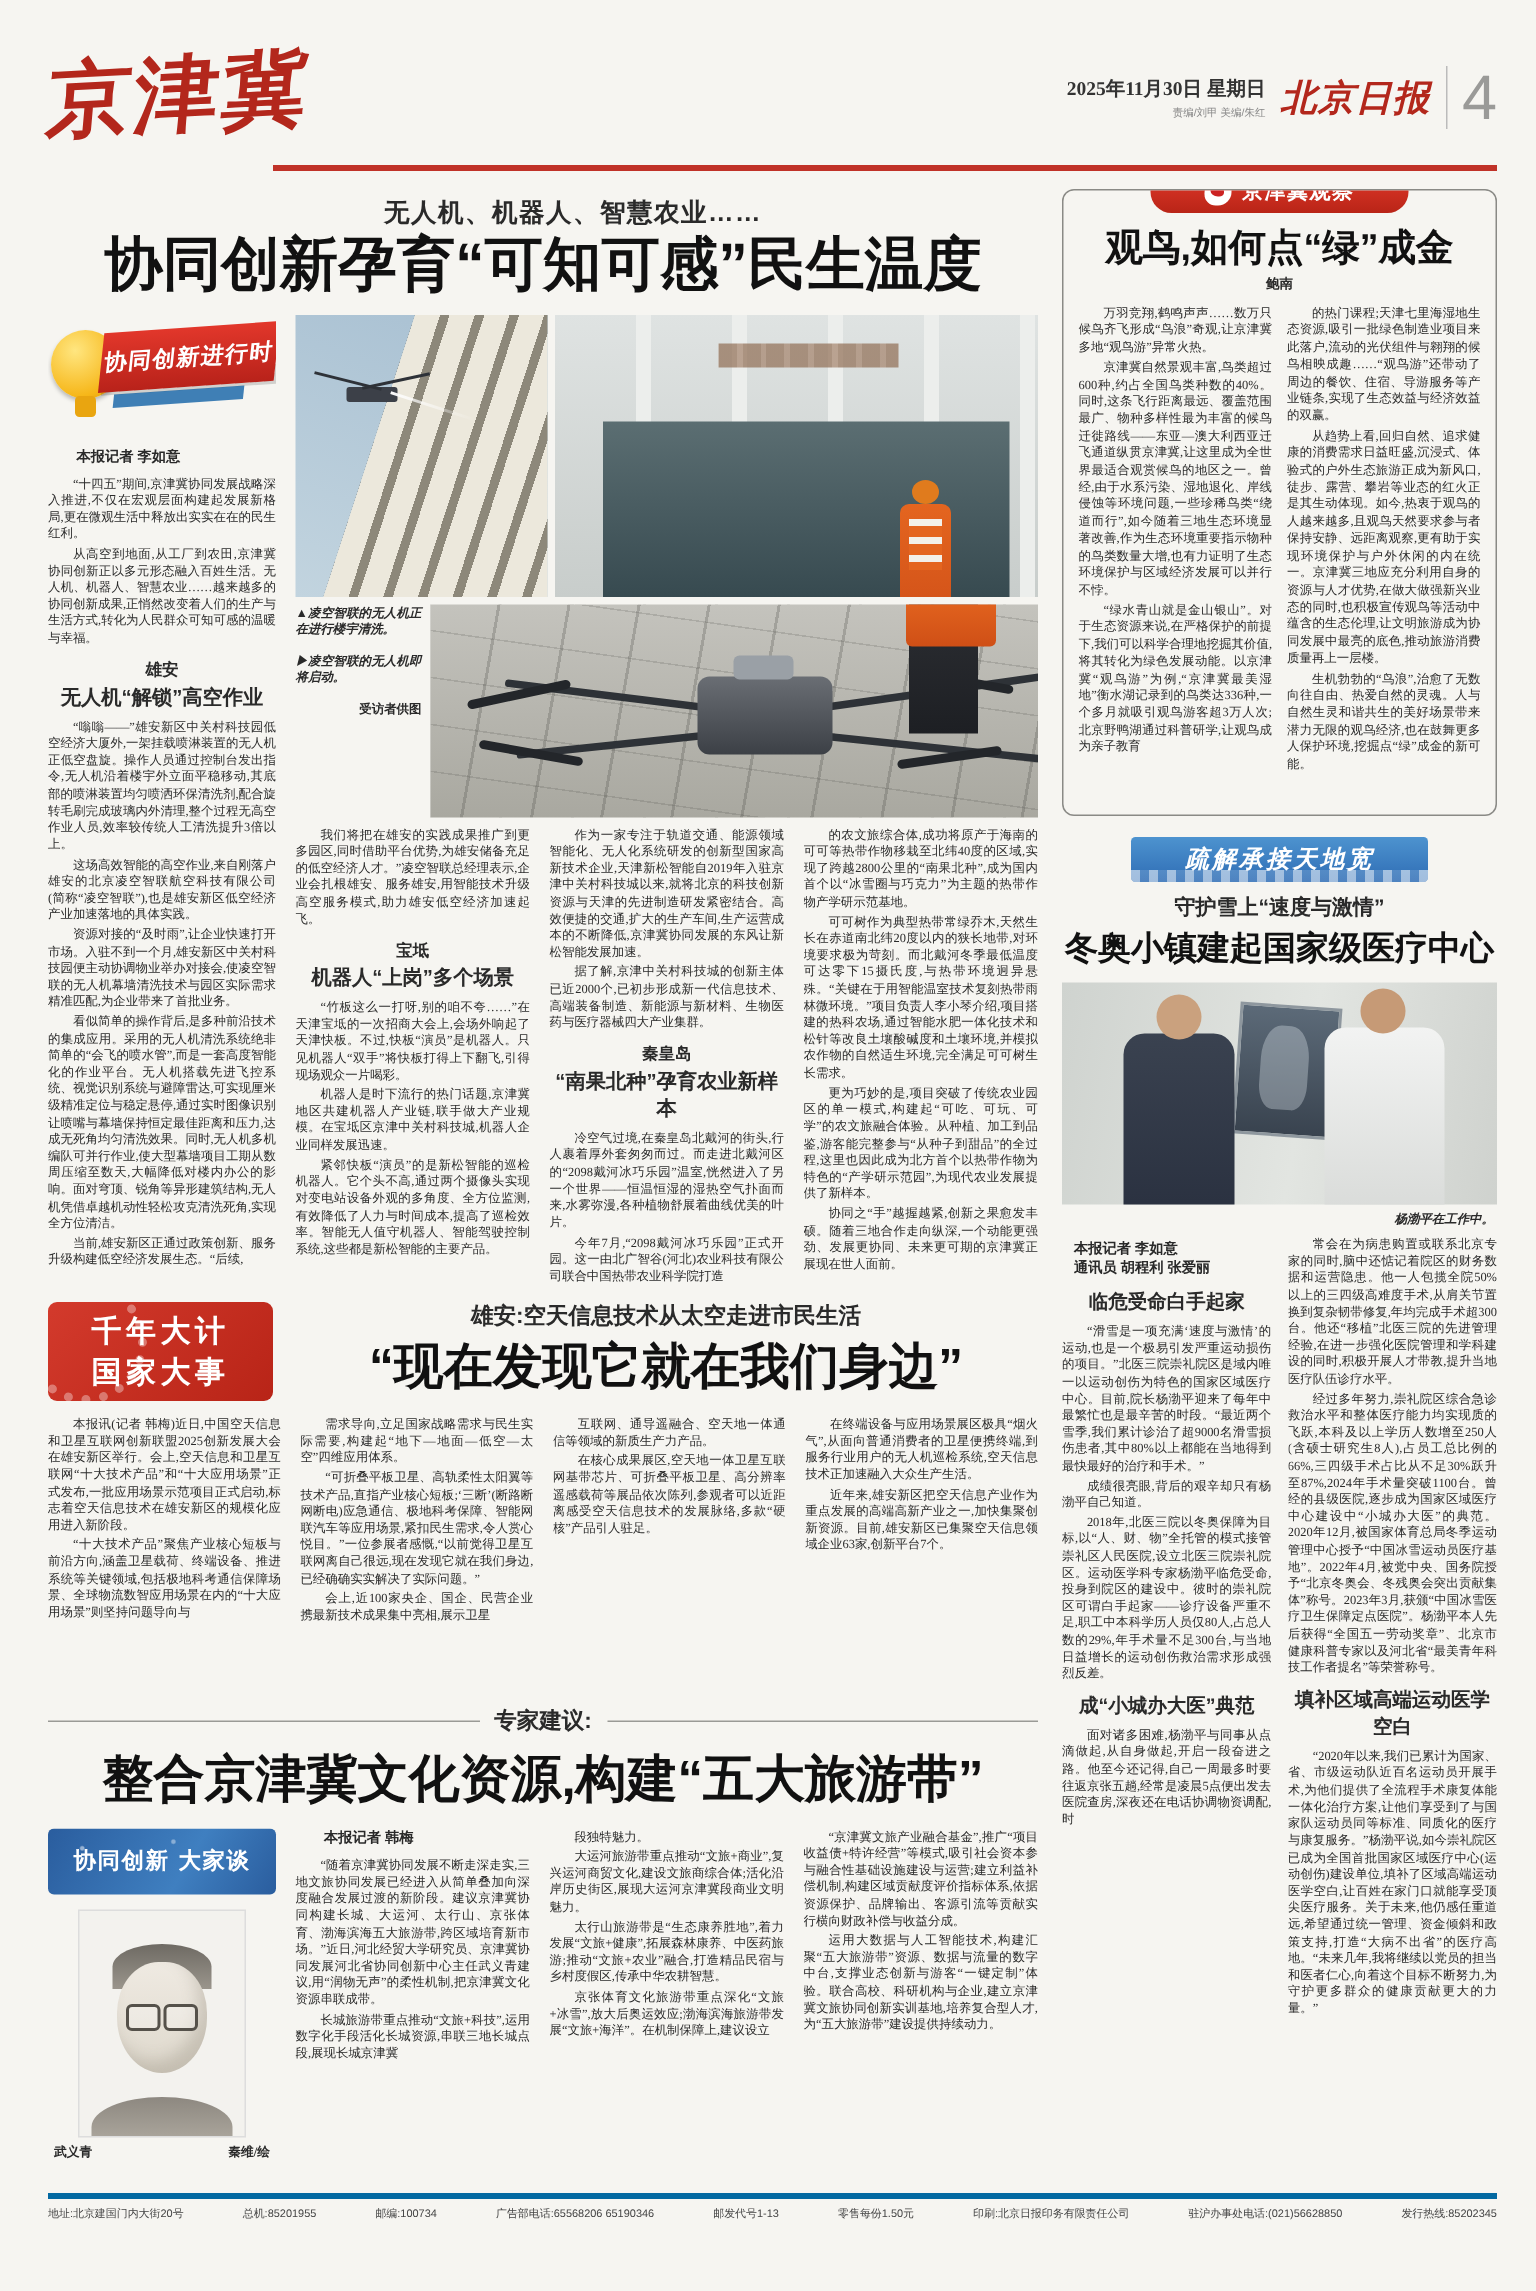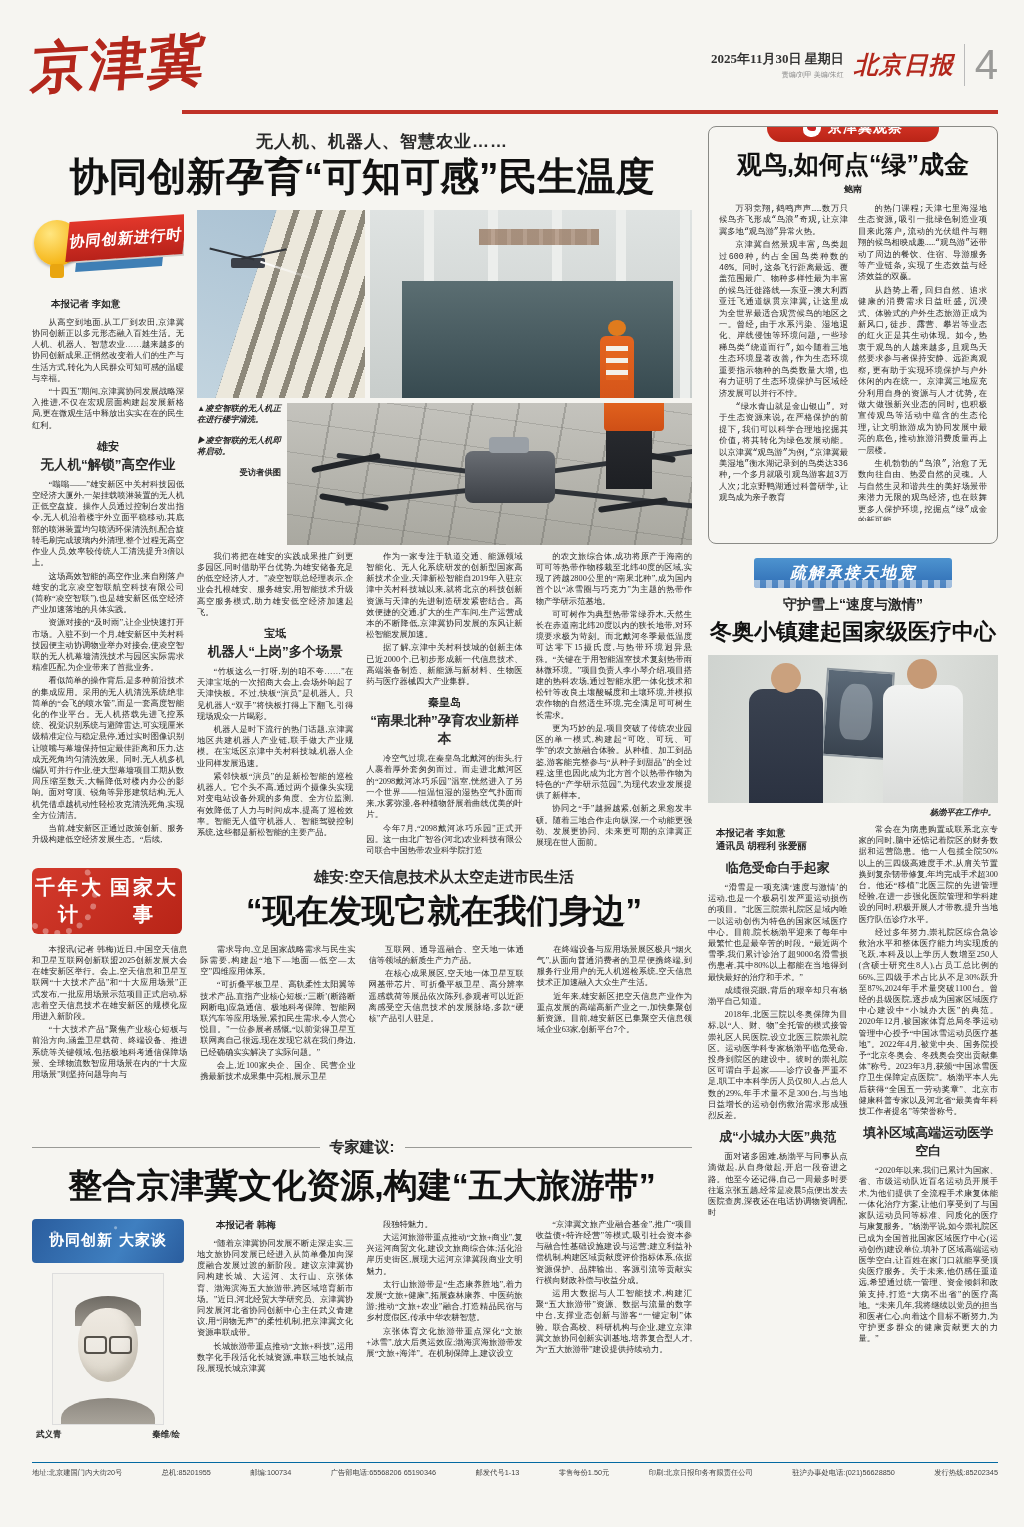--- a/index.html
+++ b/index.html
@@ -86,22 +86,22 @@
   .p3{right:4%;top:34%;transform:rotate(10deg);}
   .p4{right:6%;top:70%;transform:rotate(-8deg);}
   .legs{position:absolute;right:10%;top:0;width:46px;height:86px;background:linear-gradient(#2c2e33,#1d1f23);}
   .vest2{position:absolute;right:7%;top:-6px;width:60px;height:34px;background:linear-gradient(#e4651f,#cf4f16);border-radius:4px;}
   .mcols{display:flex;gap:13px;flex:1;margin-top:6px;overflow:hidden;}
   .mc{flex:1;overflow:hidden;}
   
   .xa{margin-top:10px;}
   .xa-head{display:flex;gap:14px;align-items:center;}
   .xa-badge{width:150px;height:66px;flex:none;background:linear-gradient(135deg,#d33a2c,#b82417);
-            border-radius:6px;color:#fff;display:flex;flex-direction:row;align-items:center;justify-content:center;
-            font-family:"Liberation Sans",sans-serif;font-weight:900;font-size:20px;letter-spacing:3px;position:relative;overflow:hidden;text-align:center;}
+            border-radius:6px;color:#fff;display:flex;flex-direction:column;align-items:center;justify-content:center;
+            font-family:"Liberation Sans",sans-serif;font-weight:900;font-size:20px;letter-spacing:3px;position:relative;overflow:hidden;}
   .xa-badge .flower{position:absolute;left:-16px;top:-14px;width:70px;height:70px;border:6px dotted rgba(255,255,255,.35);border-radius:50%;}
   .xa-titles{flex:1;text-align:center;}
   .xa-kicker{font-family:"Liberation Sans",sans-serif;font-weight:bold;font-size:15px;margin-bottom:2px;}
   .xa-headline{font-family:"Liberation Sans",sans-serif;font-weight:900;font-size:33px;color:#111;}
   .xa-body{display:flex;gap:13px;height:182px;overflow:hidden;margin-top:10px;}
   .xa-body .xc{flex:1;overflow:hidden;}
   
   .exp{margin-top:12px;}
   .exp-kicker-row{display:flex;align-items:center;gap:10px;}
   .exp-kicker-row .line{flex:1;height:1px;background:#9a9a96;}
@@ -126,21 +126,21 @@
   
   .obs{border:1px solid #8a8a86;border-radius:8px;padding:9px 10px 6px 10px;height:418px;box-sizing:border-box;
        box-shadow:inset 0 0 0 1px rgba(140,140,136,.0);overflow:hidden;}
   .obs-badge{width:172px;height:28px;margin:-22px auto 6px auto;background:linear-gradient(#e23a2b,#b92417);border-radius:14px;
              display:flex;align-items:center;justify-content:center;gap:7px;color:#fff;
              font-family:"Liberation Sans",sans-serif;font-weight:900;font-size:14px;letter-spacing:1px;}
   .bird-dot{width:18px;height:18px;background:#fff;border-radius:60% 50% 55% 45%;position:relative;flex:none;}
   .bird-dot:after{content:"";position:absolute;left:4px;top:5px;width:9px;height:7px;background:#c22;border-radius:50% 60% 40% 60%;}
   .obs-headline{font-family:"Liberation Sans",sans-serif;font-weight:900;font-size:25px;text-align:center;margin:6px 0 2px 0;color:#111;}
   .obs-author{text-align:center;font-size:9px;font-weight:bold;margin-bottom:7px;}
-  .obs-cols{display:flex;gap:10px;height:318px;overflow:hidden;font-family:Liberation Mono, monospace;}
+  .obs-cols{display:flex;gap:10px;height:318px;overflow:hidden;}
   .obs-cols .oc{flex:1;overflow:hidden;}
   .obs-cols p{font-size:8.3px;line-height:11.4px;}
   
   .da{margin-top:14px;display:flex;flex-direction:column;flex:1;overflow:hidden;}
   .da-badge{width:198px;height:30px;margin:0 auto;background:linear-gradient(#4d93cf,#2f6db5);border-radius:3px;position:relative;overflow:hidden;
             display:flex;align-items:center;justify-content:center;color:#fff;font-family:"Liberation Sans",sans-serif;
             font-weight:900;font-size:16px;letter-spacing:2px;font-style:italic;}
   .da-badge:after{content:"";position:absolute;left:0;right:0;bottom:0;height:8px;
             background:repeating-linear-gradient(90deg,rgba(255,255,255,.55) 0 6px,rgba(255,255,255,.15) 6px 12px);}
   .da-kicker{font-family:"Liberation Sans",sans-serif;font-weight:bold;font-size:14px;text-align:center;margin-top:8px;}
@@ -151,21 +151,21 @@
   .doc2{position:absolute;right:12%;bottom:-6px;width:80px;height:124px;background:linear-gradient(#f2f3f2,#d9dbd9);border-radius:14px 14px 0 0;}
   .doc2:before{content:"";position:absolute;left:24px;top:-26px;width:30px;height:30px;border-radius:50%;background:#c69a76;}
   .film{position:absolute;left:40%;top:10%;width:64px;height:84px;background:linear-gradient(#5c6a78,#39434f);border:2px solid #8e979e;transform:rotate(4deg);}
   .film:after{content:"";position:absolute;left:14px;top:12px;width:32px;height:56px;border-radius:40% 40% 30% 30%;background:rgba(220,228,235,.35);}
   .da-cap{font-size:8.3px;font-weight:bold;font-style:italic;text-align:right;margin:4px 2px 6px 0;}
   .da-byline{font-family:"Liberation Sans",sans-serif;font-weight:bold;font-size:9.5px;line-height:13px;margin:2px 0 6px 8px;}
   .da-cols{display:flex;gap:11px;flex:1;overflow:hidden;}
   .da-cols .dc{flex:1;overflow:hidden;}
   .da-sub{font-family:"Liberation Sans",sans-serif;font-weight:900;font-size:13px;text-align:center;margin:7px 0 5px 0;}
   
-  .footer{border-top:1px solid #0369a1;margin-top:6px;padding-top:5px;display:flex;justify-content:space-between;
+  .footer{border-top:4px solid #0369a1;margin-top:6px;padding-top:5px;display:flex;justify-content:space-between;
           font-size:7.3px;color:#444;font-family:"Liberation Sans",sans-serif;}
 </style>
 </head>
 <body>
 
 <div class="page" data-interactable="false">
 
   <div class="hdr" data-interactable="false">
     <div class="brand" data-interactable="false">京津冀</div>
     <div class="hdr-rule" data-interactable="false"></div>
@@ -189,22 +189,22 @@
         <div class="m-body" data-interactable="false">
 
           <div class="mcol" data-interactable="false">
             <div class="badge-run" data-interactable="false">
               <div class="bulb" data-interactable="false"></div>
               <div class="ribbon-under" data-interactable="false"></div>
               <div class="ribbon" data-interactable="false">协同创新进行时</div>
             </div>
             <div class="byline" data-interactable="false">本报记者 李如意</div>
             <div data-interactable="false">
+                <p data-interactable="false">“十四五”期间,京津冀协同发展战略深入推进,不仅在宏观层面构建起发展新格局,更在微观生活中释放出实实在在的民生红利。</p>
                 <p data-interactable="false">从高空到地面,从工厂到农田,京津冀协同创新正以多元形态融入百姓生活。无人机、机器人、智慧农业……越来越多的协同创新成果,正悄然改变着人们的生产与生活方式,转化为人民群众可知可感的温暖与幸福。</p>
-                <p data-interactable="false">“十四五”期间,京津冀协同发展战略深入推进,不仅在宏观层面构建起发展新格局,更在微观生活中释放出实实在在的民生红利。</p>
               </div>
             <div class="subhead" data-interactable="false">
               <span class="loc" data-interactable="false">雄安</span>
               <span class="ttl" data-interactable="false">无人机“解锁”高空作业</span>
             </div>
             <div data-interactable="false">
                 <p data-interactable="false">“嗡嗡——”雄安新区中关村科技园低空经济大厦外,一架挂载喷淋装置的无人机正低空盘旋。操作人员通过控制台发出指令,无人机沿着楼宇外立面平稳移动,其底部的喷淋装置均匀喷洒环保清洗剂,配合旋转毛刷完成玻璃内外清理,整个过程无高空作业人员,效率较传统人工清洗提升3倍以上。</p>
                 <p data-interactable="false">这场高效智能的高空作业,来自刚落户雄安的北京凌空智联航空科技有限公司(简称“凌空智联”),也是雄安新区低空经济产业加速落地的具体实践。</p>
                 <p data-interactable="false">资源对接的“及时雨”,让企业快速打开市场。入驻不到一个月,雄安新区中关村科技园便主动协调物业举办对接会,使凌空智联的无人机幕墙清洗技术与园区实际需求精准匹配,为企业带来了首批业务。</p>
                 <p data-interactable="false">看似简单的操作背后,是多种前沿技术的集成应用。采用的无人机清洗系统绝非简单的“会飞的喷水管”,而是一套高度智能化的作业平台。无人机搭载先进飞控系统、视觉识别系统与避障雷达,可实现厘米级精准定位与稳定悬停,通过实时图像识别让喷嘴与幕墙保持恒定最佳距离和压力,达成无死角均匀清洗效果。同时,无人机多机编队可并行作业,使大型幕墙项目工期从数周压缩至数天,大幅降低对楼内办公的影响。面对穹顶、锐角等异形建筑结构,无人机凭借卓越机动性轻松攻克清洗死角,实现全方位清洁。</p>

